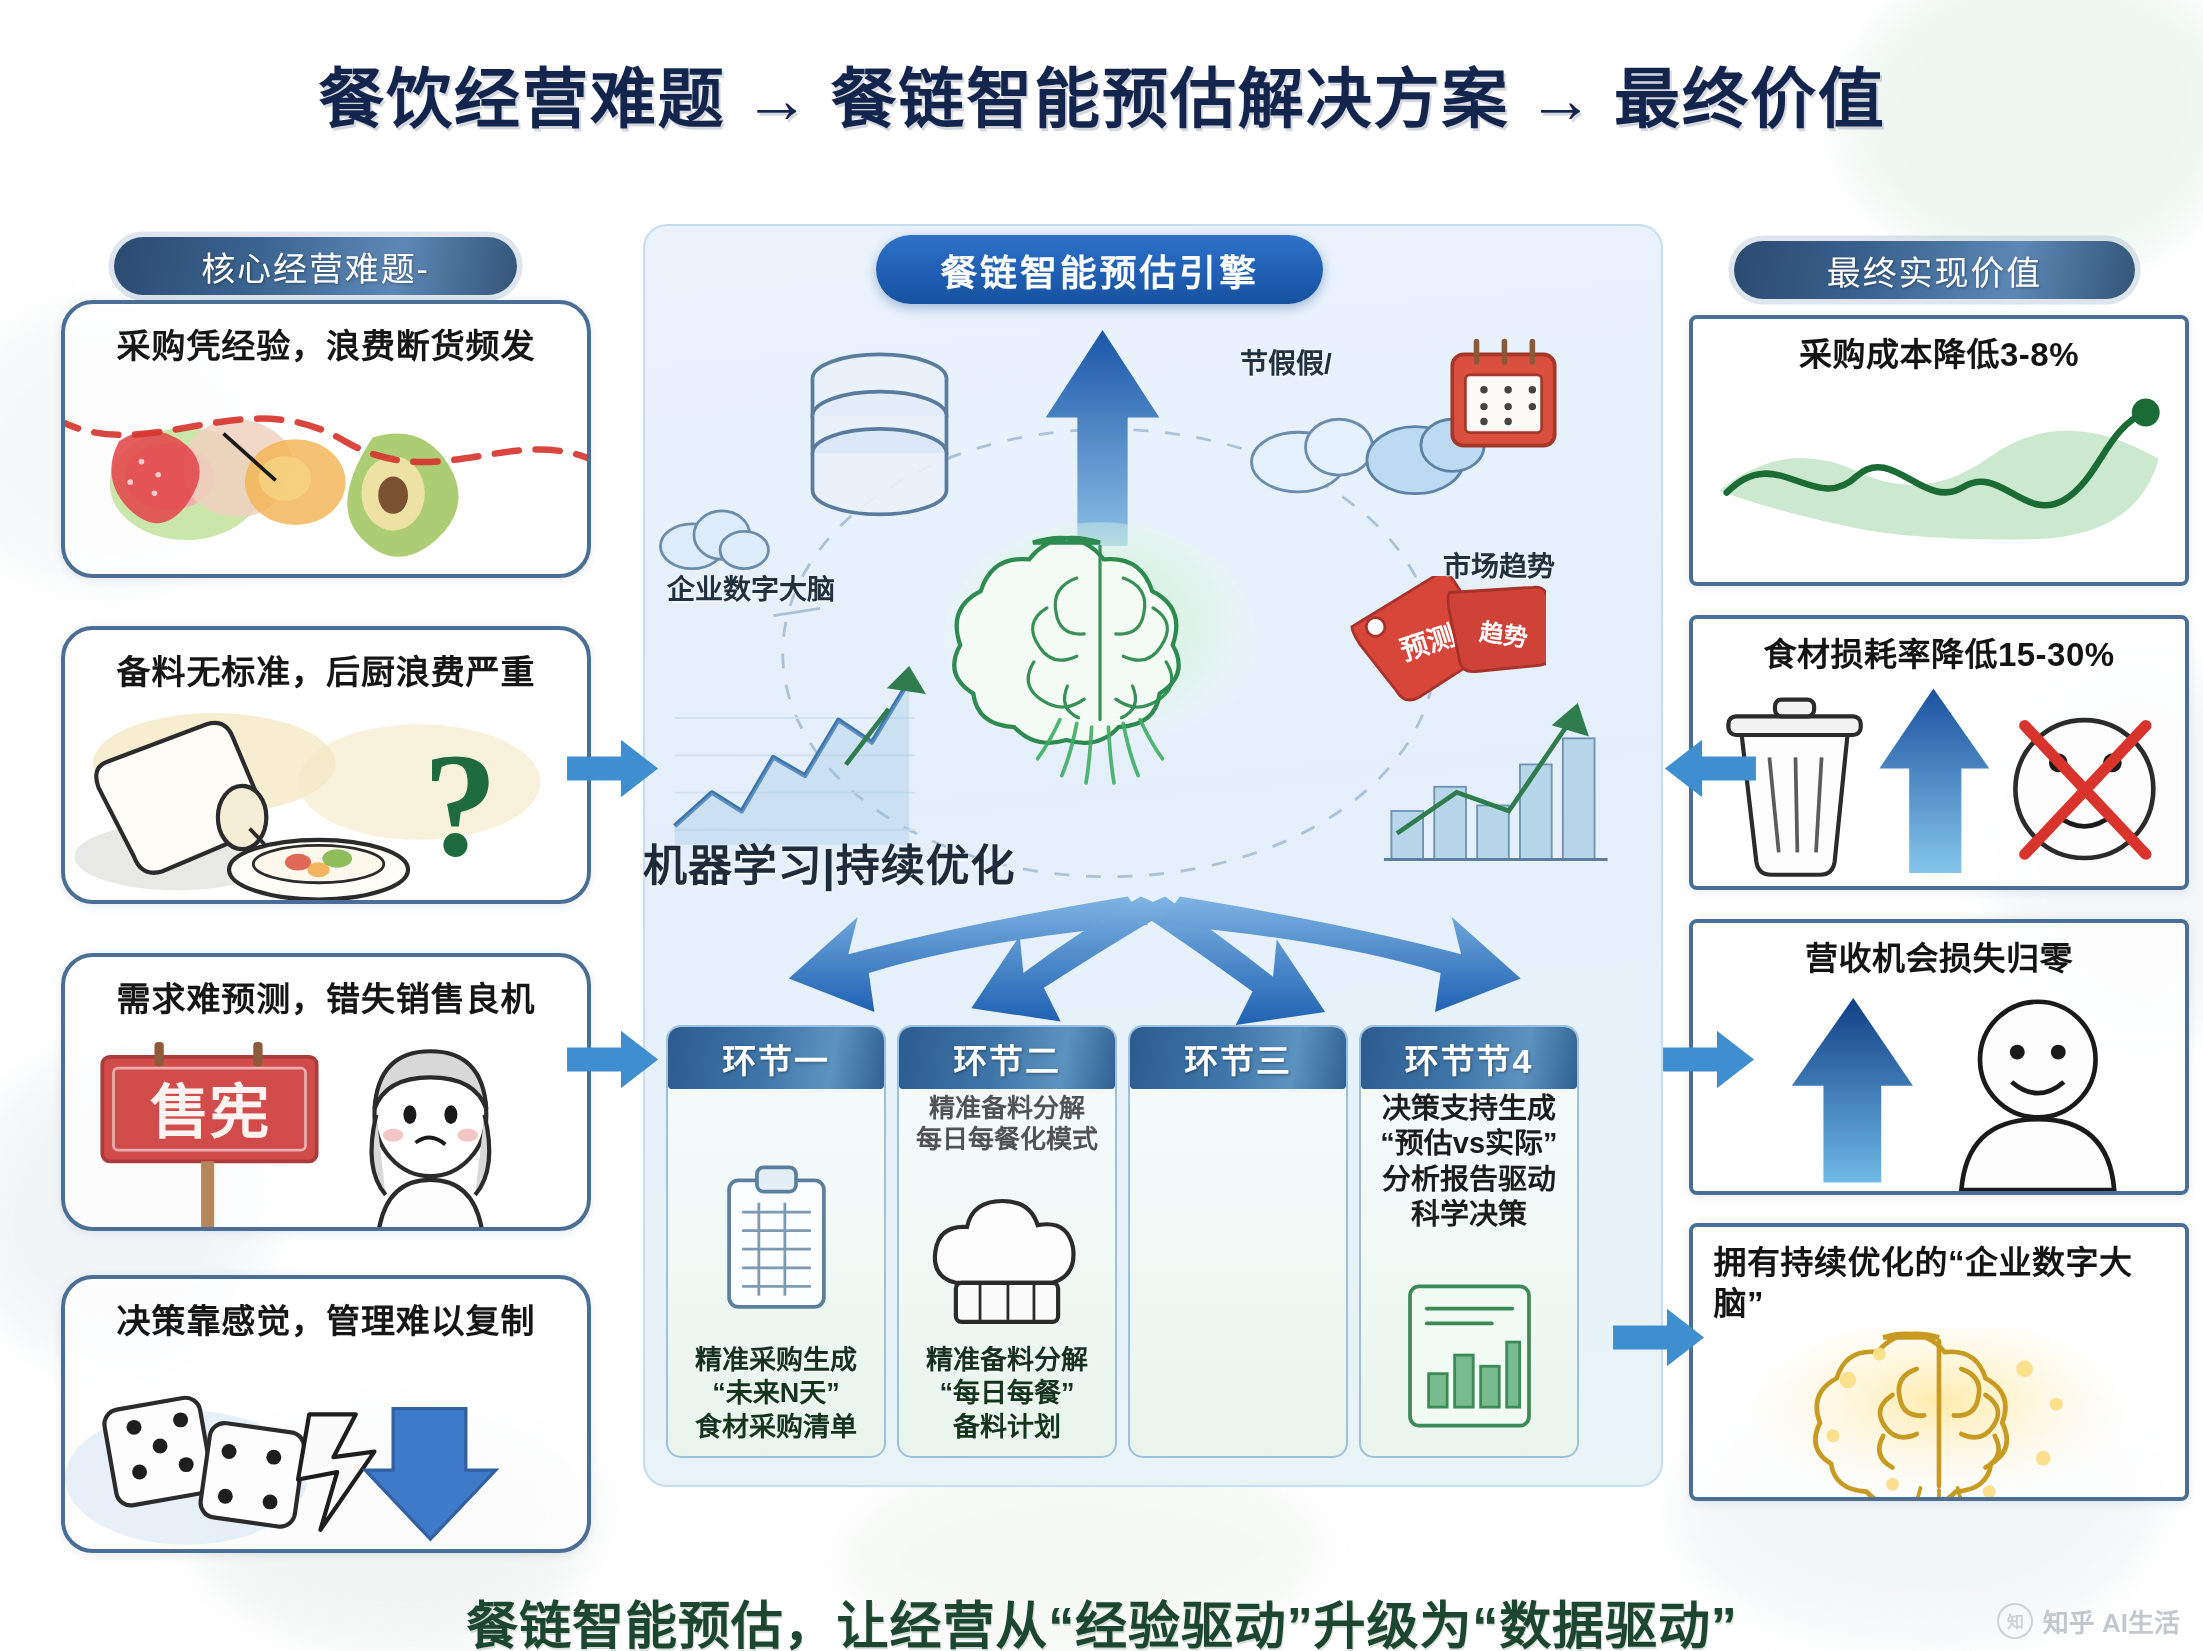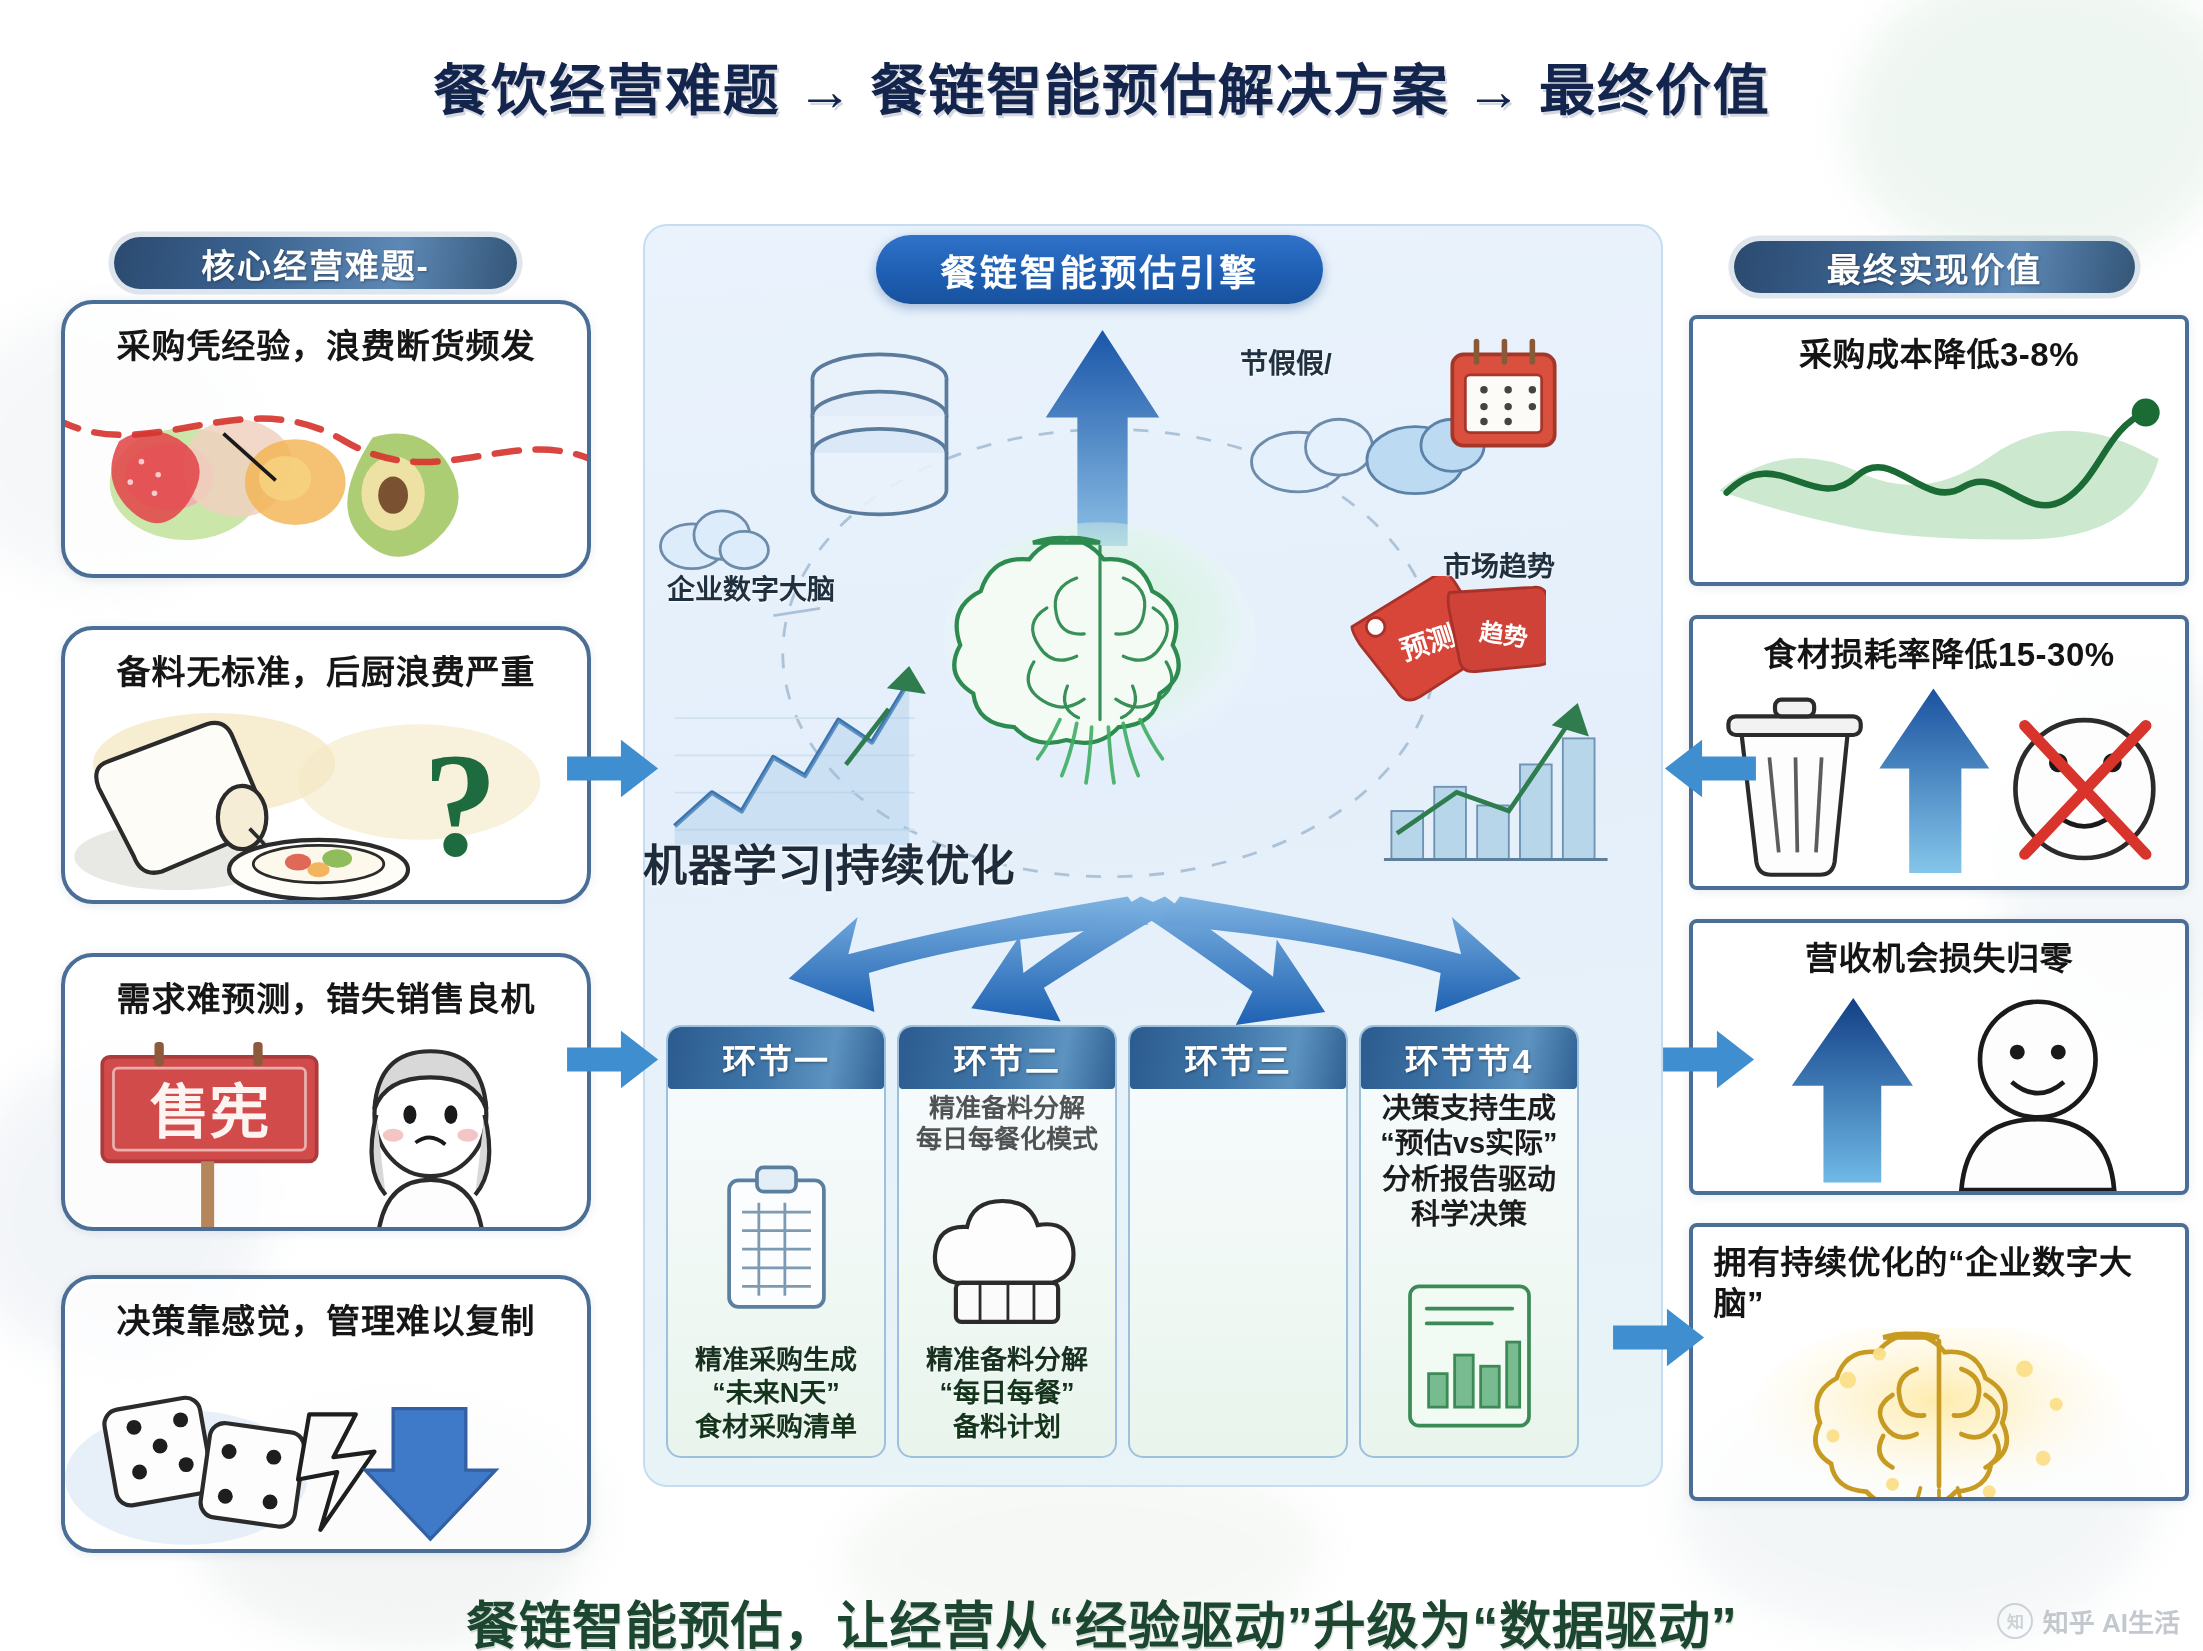--- a/index.html
+++ b/index.html
@@ -8,33 +8,33 @@
     font-family:"Liberation Sans","DejaVu Sans",sans-serif;
     background:#ffffff;
   }
 
   
   .splash{position:absolute;border-radius:48% 52% 45% 55%/55% 42% 58% 45%;filter:blur(20.5px);opacity:.5;pointer-events:none;}
 
   
   #title{
     position:absolute;top:45px;left:0;width:2204px;text-align:center;
-    font-size:56px;font-weight:bold;color:#14254d;letter-spacing:1.9px;
+    font-size:66px;font-weight:bold;color:#14254d;letter-spacing:1.9px;
     font-family:"Liberation Serif","DejaVu Serif",serif;
     text-shadow:1.9px 2.8px 0 rgba(20,37,77,.18);
     white-space:nowrap;
   }
 
   
   .col-header{
-    position:absolute;height:52px;border-radius:32px;
+    position:absolute;height:58px;border-radius:32px;
     background:linear-gradient(100deg,#2b4a70 0%,#3b6390 35%,#5d88b5 70%,#335577 100%);
     box-shadow:0 0 0 5.6px rgba(70,110,150,.18);
     display:flex;align-items:center;justify-content:center;
-    color:#fff;font-size:34px;font-weight:bold;letter-spacing:1.9px;
+    color:#fff;font-size:34px;font-weight:normal;letter-spacing:1.9px;
     text-shadow:0.9px 0.9px 2.8px rgba(0,0,0,.35);
   }
   #left-header{left:114px;top:237px;width:403px;}
   #right-header{left:1734px;top:241px;width:401px;}
 
   
   .prob-card{
     position:absolute;left:45px;width:522px;
     border:4.7px solid #4a6e96;border-radius:32px;
     background:rgba(255,255,255,.72);

